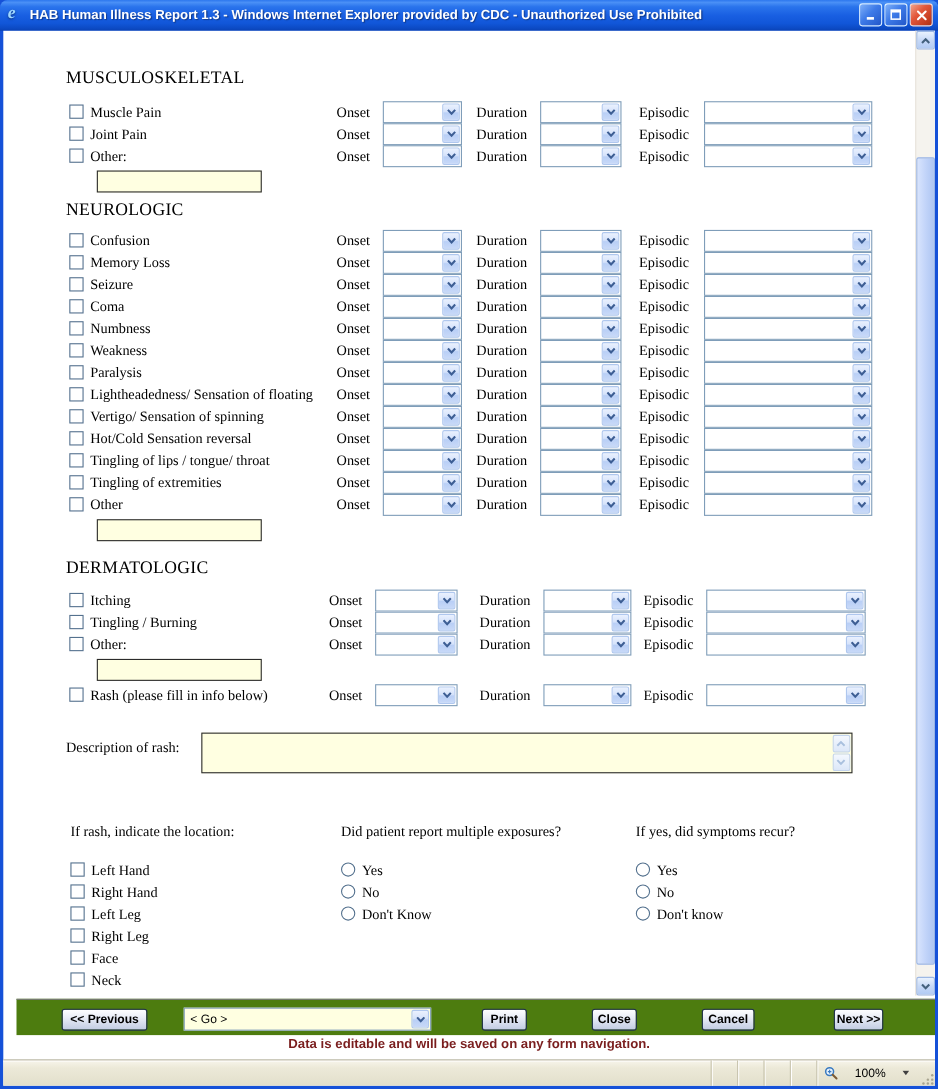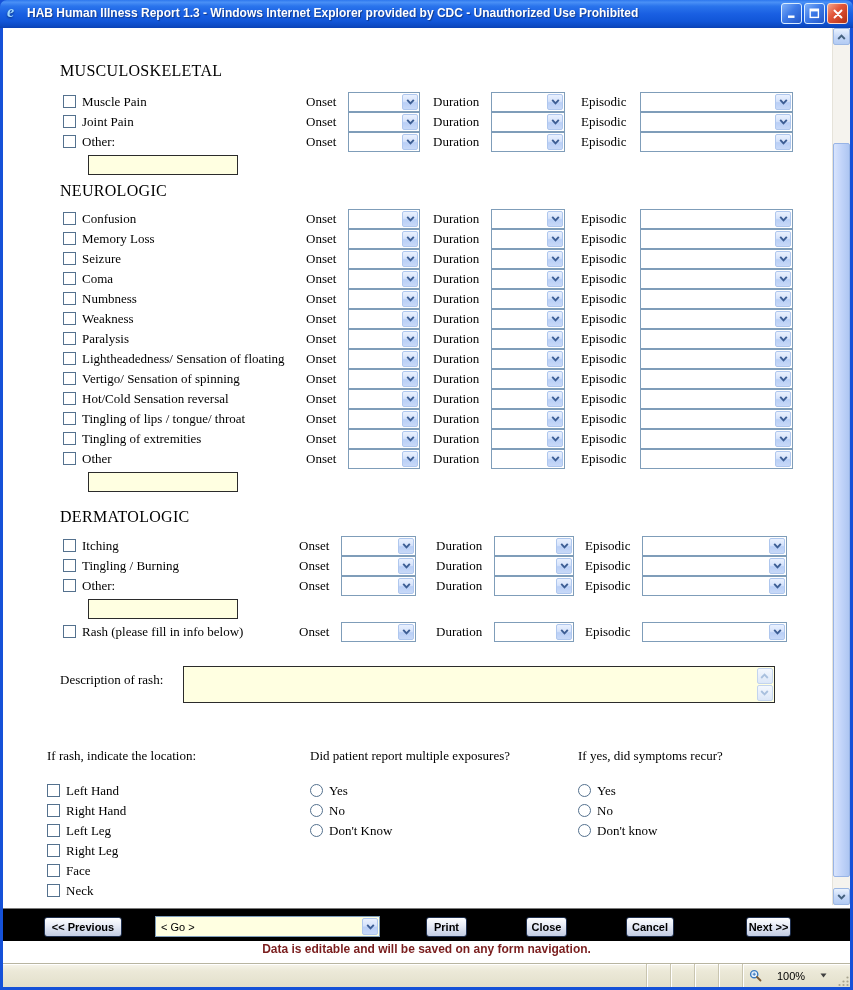--- a/index.html
+++ b/index.html
@@ -45,36 +45,36 @@
   .derm .l-epi   { left:582px; } .derm .s-epi   { left:639px; width:145px; }
 
   .desc { position:relative; height:40px; margin-top:24px; }
   .desc-label { position:absolute; left:57px; top:6px; font-size:13px; }
   .desc-box { position:absolute; left:180px; top:0; width:592px; height:37px; background:#FFFFE1; border:1px solid #2b2b2b; }
   .desc-sb { position:absolute; top:1px; bottom:1px; right:1px; width:17px; display:flex; flex-direction:column; justify-content:space-between; align-items:center; }
   .mini-btn { width:16px; height:16px; background:linear-gradient(180deg,#F4F8FE,#DCE7F8); border:1px solid #C3D4EE; border-radius:2px; display:flex; align-items:center; justify-content:center; }
 
   .questions { position:relative; height:153px; margin-top:42px; }
   .qcol { position:absolute; top:0; }
-  .qc0 { left:44px; } .qc1 { left:307px; } .qc2 { left:575px; }
+  .qc0 { left:61px; } .qc1 { left:307px; } .qc2 { left:575px; }
   .qtitle { font-size:13px; height:16px; margin-bottom:17px; white-space:nowrap; }
   .qrow { position:relative; height:20px; width:220px; }
   .qrow .cb { left:0; top:3px; }
   .radio { position:absolute; left:0; top:3px; width:13px; height:13px; background:#fff; border:1px solid #54718E; border-radius:50%; }
   .qlabel { position:absolute; left:19px; top:2px; font-size:13px; white-space:nowrap; }
 
   
   .scrollbar { position:absolute; top:0; right:0; width:18px; height:877px; background:#F5F3EE; border-left:1px solid #E6E3DA; }
   .sb-btn { position:absolute; left:0; width:17px; height:17px; background:linear-gradient(180deg,#E9F2FE,#C7D9F7 50%,#B2CBF4); border:1px solid #9DB8E4; border-radius:2px; display:flex; align-items:center; justify-content:center; }
   .sb-up { top:0; } .sb-down { top:860px; }
   .sb-thumb { position:absolute; left:0; top:115px; width:17px; height:734px; border:1px solid #98B4E6; border-radius:2px;
     background:linear-gradient(90deg,#D8E4FD 0%,#C2D4F9 50%,#AEC6F2 100%); }
 
   
-  .toolbar { position:absolute; left:0; right:0; top:880px; height:33px; background:#000000; border-top:1px solid #7A7A7A; }
+  .toolbar { position:absolute; left:12px; right:0; top:880px; height:33px; background:#4d7c0f; border-top:1px solid #7A7A7A; }
   .xpbtn { position:absolute; top:8px; height:20px; border:1px solid #20304E; border-radius:3px; color:#000;
     background:linear-gradient(180deg,#FDFEFF 0%,#E9EDF7 40%,#D5DCEC 70%,#C2CCE2 100%);
     font:700 11px "Liberation Sans",sans-serif; display:flex; align-items:center; justify-content:center; }
   #btn-prev { left:41px; width:78px; }
   #btn-print { left:423px; width:41px; }
   #btn-close { left:523px; width:41px; }
   #btn-cancel { left:623px; width:48px;text-align:right; }
   #btn-next { left:743px; width:45px; }
   .go-select { position:absolute; left:152px; top:7px; width:225px; height:21px; background:#FFFFE1; border:1px solid #7F9DB9; font:11px "Liberation Sans",sans-serif; padding:4px 20px 0 5px; }
   .go-select .xsel-btn { top:1px; bottom:1px; }

